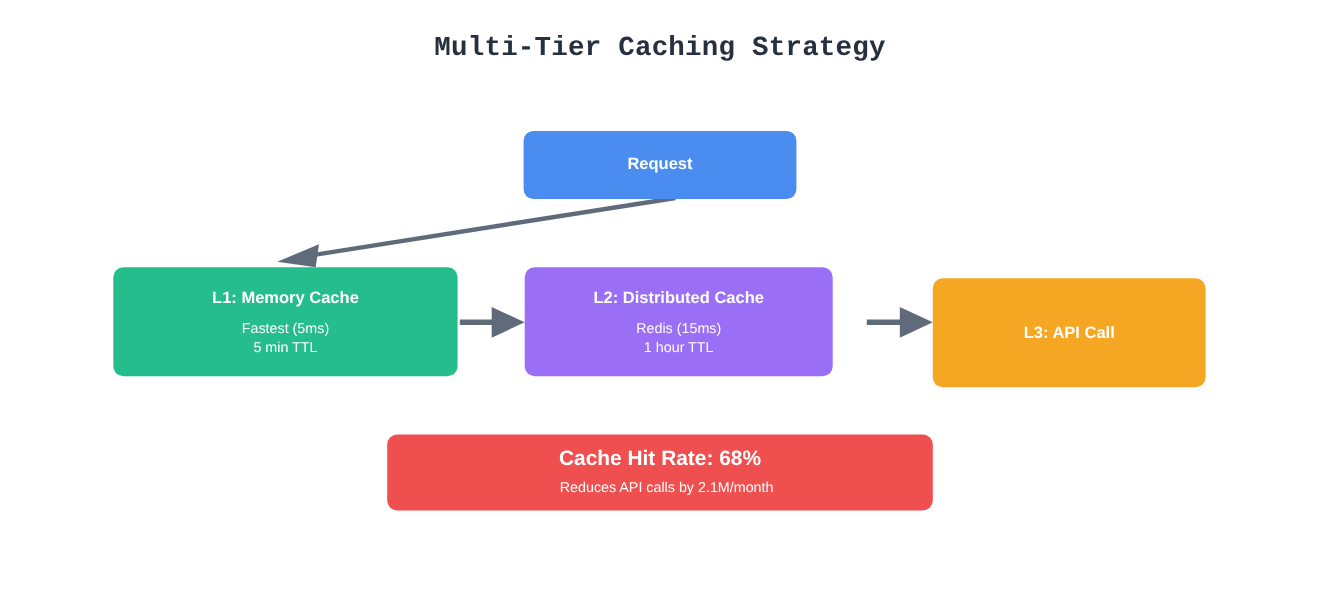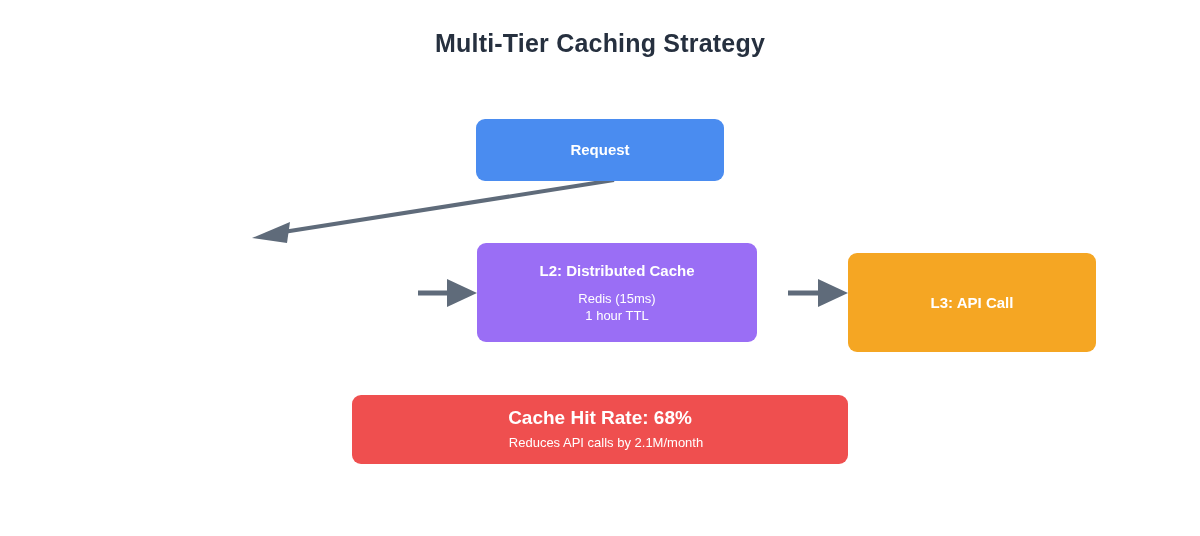--- a/index.html
+++ b/index.html
@@ -23,20 +23,21 @@
     position: absolute;
     left: 0;
     top: 29px;
     width: 1200px;
     text-align: center;
     font-size: 25px;
     font-weight: bold;
     color: #26303f;
     letter-spacing: 0.2px;
     white-space: nowrap;
+    font-family: Liberation Mono, monospace;
   }
   .node {
     position: absolute;
     border-radius: 9px;
     box-sizing: border-box;
     display: flex;
     flex-direction: column;
     justify-content: center;
     color: #ffffff;
     text-align: center;
@@ -124,20 +125,27 @@
     <g>
       <line x1="788" y1="293" x2="822" y2="293" stroke="#5f6b7a" stroke-width="5"></line>
       <polygon points="848,293 818,279 818,307" fill="#5f6b7a"></polygon>
     </g>
   </svg>
 
   <div class="node" id="node-request" style="background:#4a8cf0">
     <div class="node-title">Request</div>
   </div>
 
+  <div class="node" id="node-l1" style="background:#25bd8b">
+    <div class="node-title">L1: Memory Cache</div>
+    <div class="node-sub-block">
+      <div class="node-sub">Fastest (5ms)</div>
+      <div class="node-sub">5 min TTL</div>
+    </div>
+  </div>
 
   <div class="node" id="node-l2" style="background:#9a6ef5">
     <div class="node-title">L2: Distributed Cache</div>
     <div class="node-sub-block">
       <div class="node-sub">Redis (15ms)</div>
       <div class="node-sub">1 hour TTL</div>
     </div>
   </div>
 
   <div class="node" id="node-l3" style="background:#f5a623">

